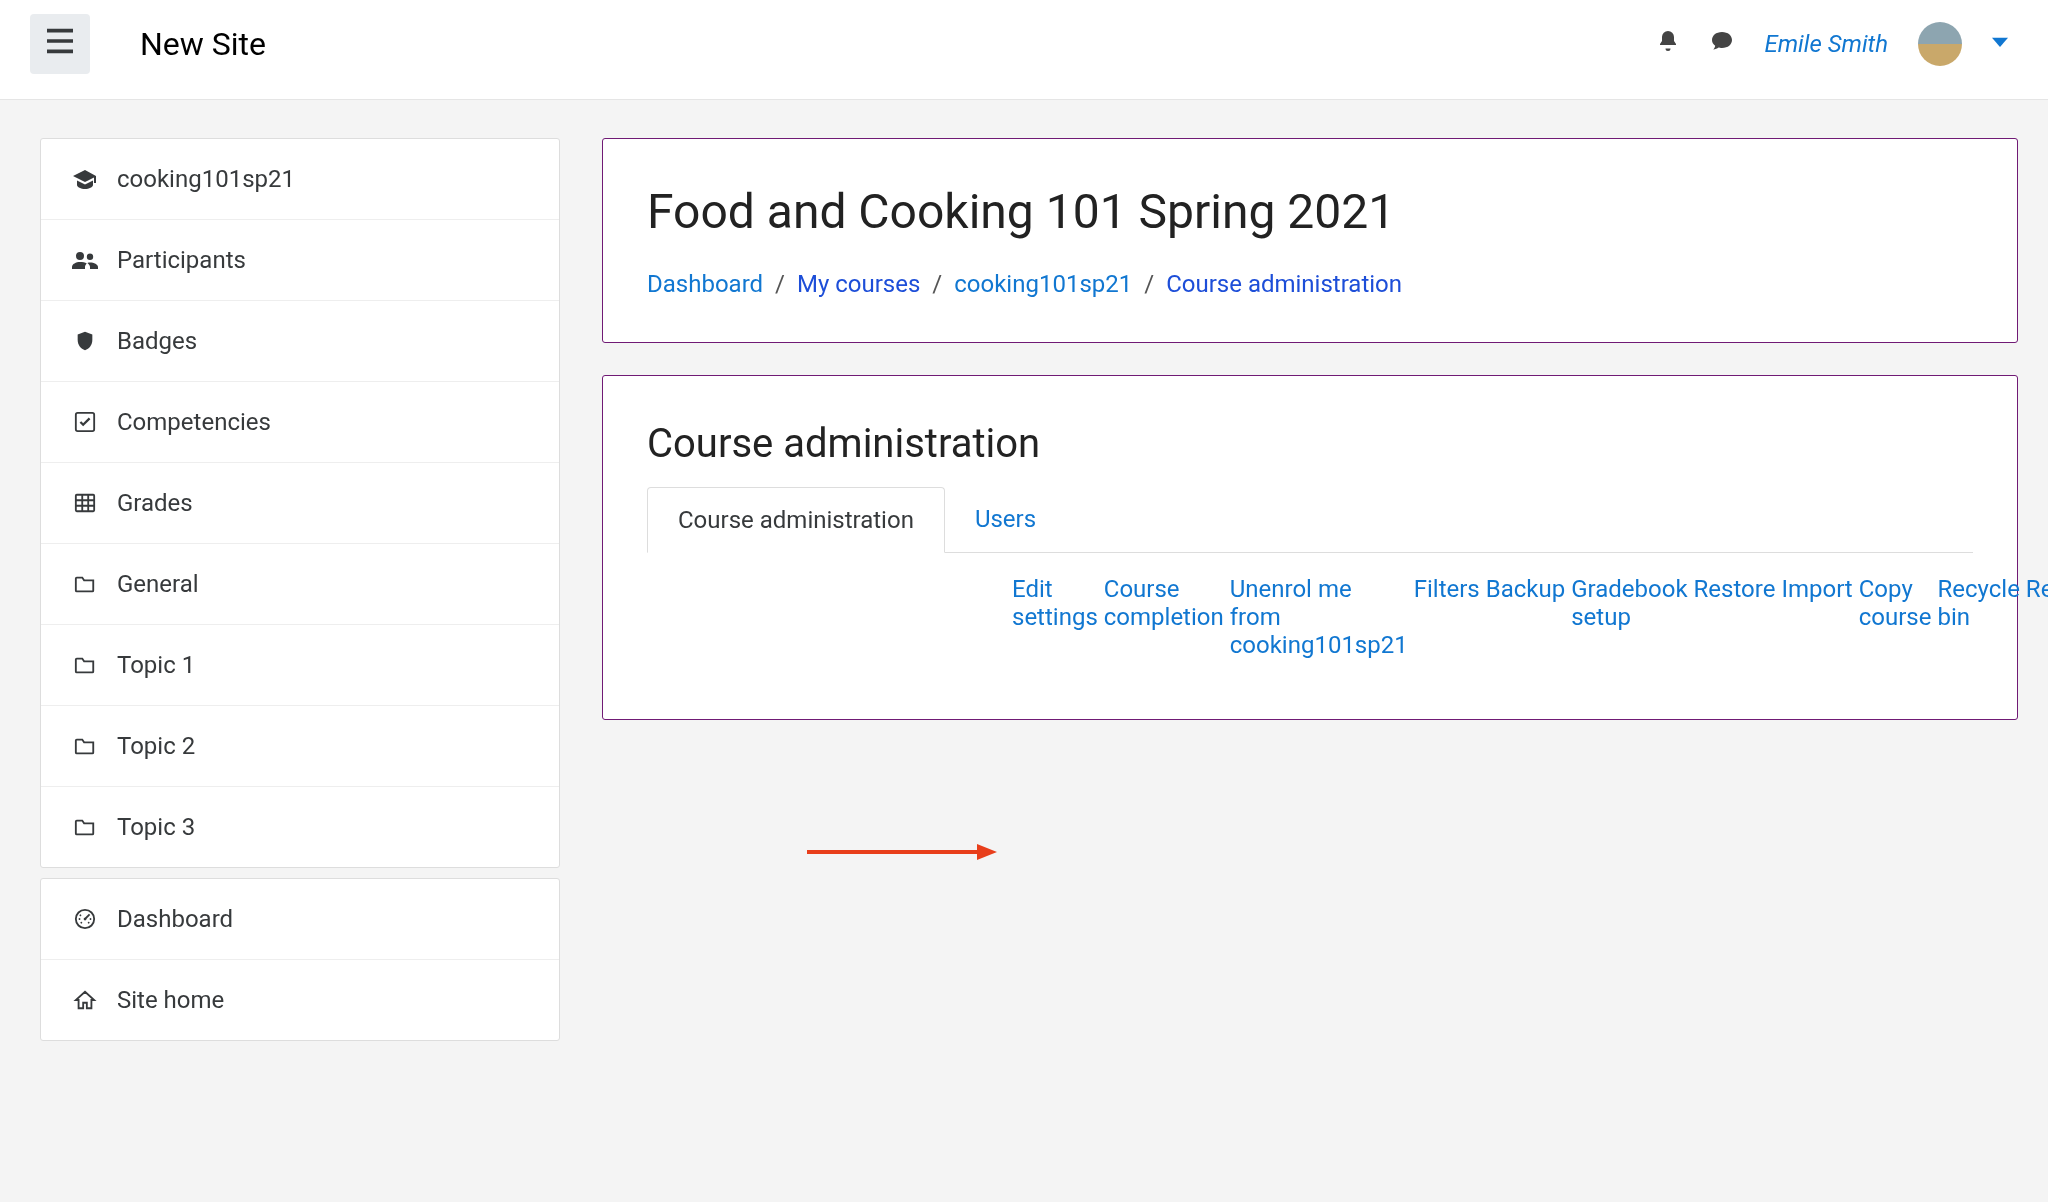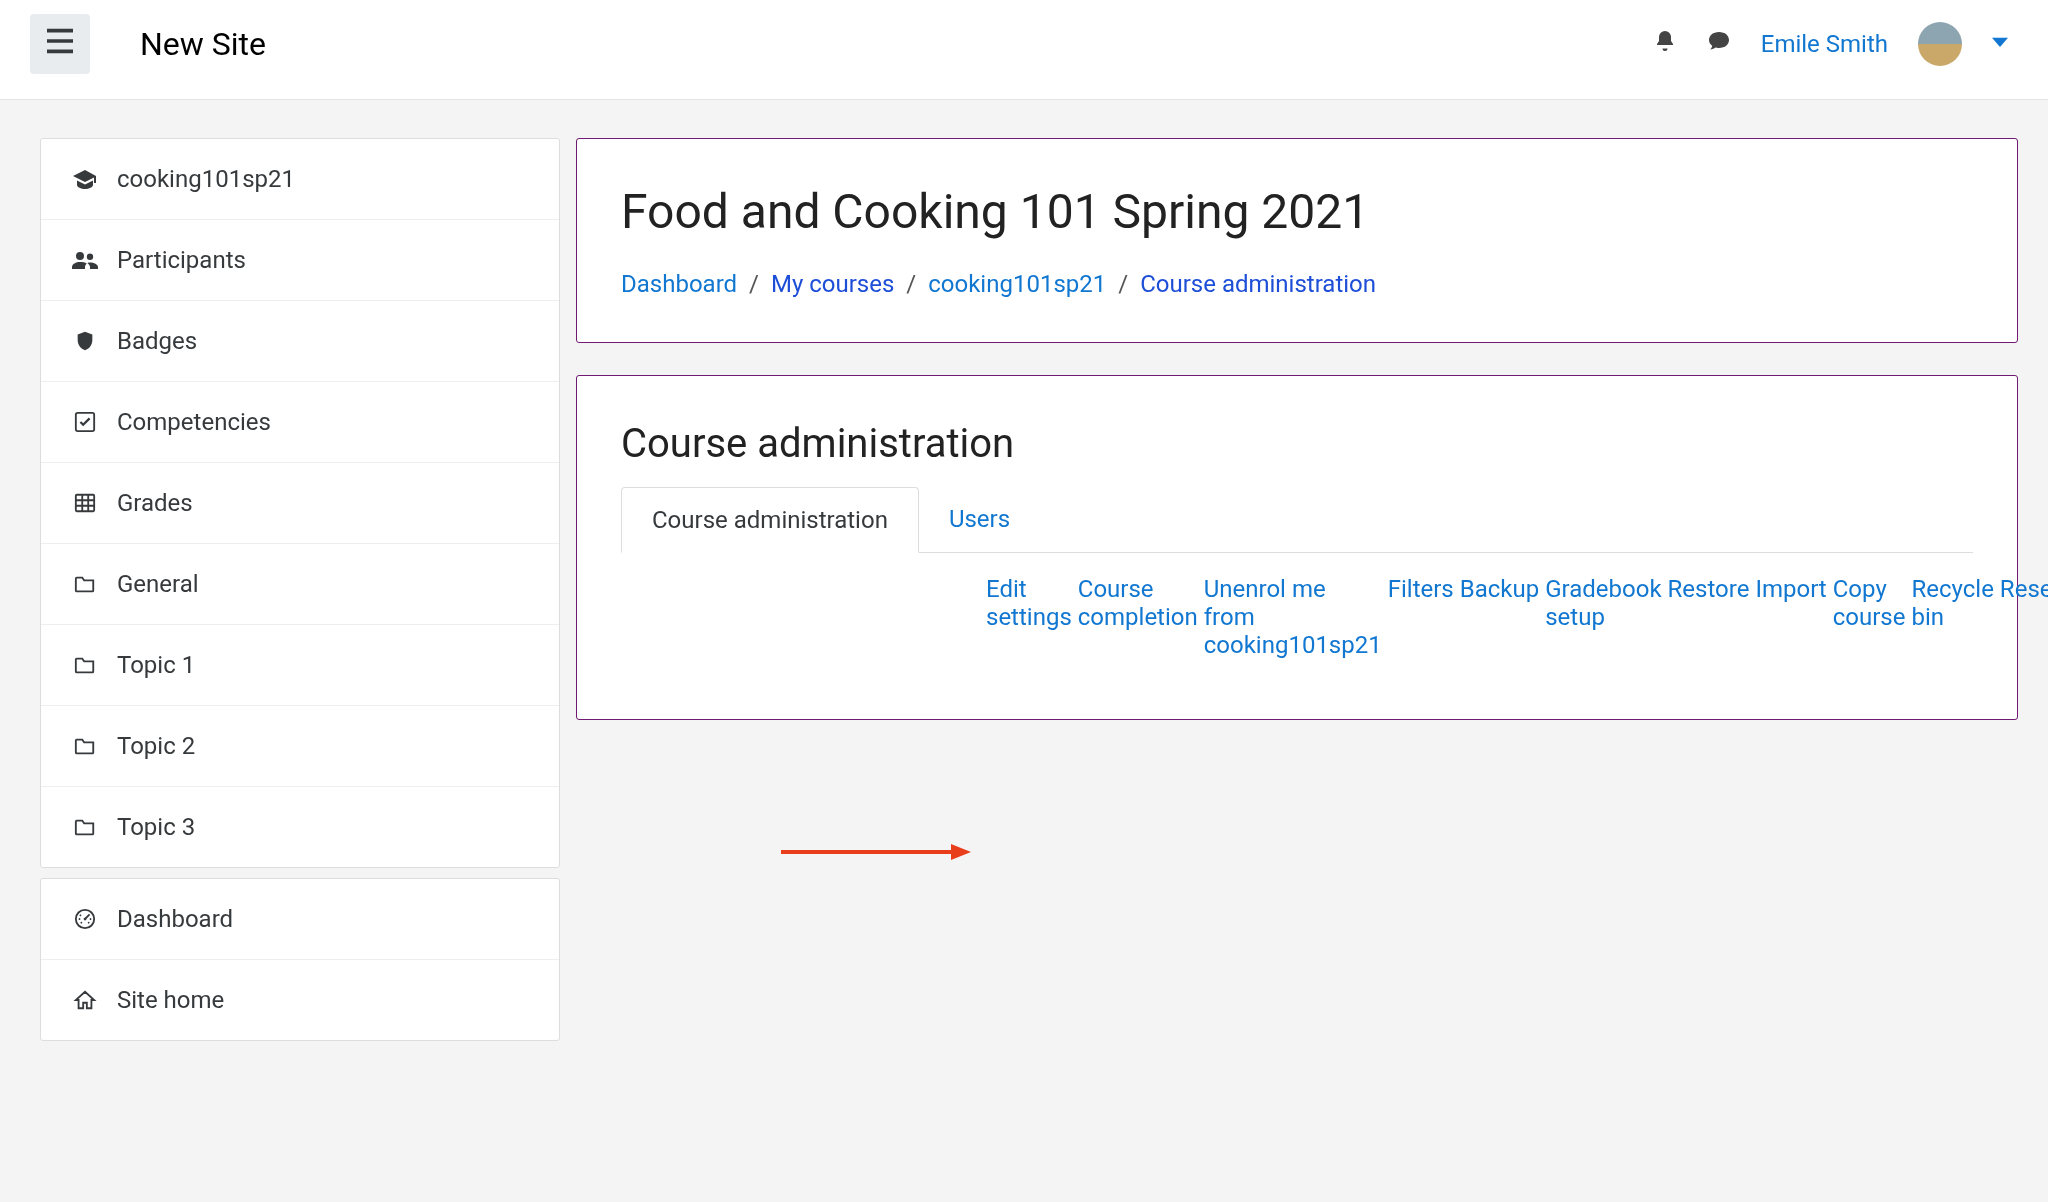--- a/index.html
+++ b/index.html
@@ -22,32 +22,32 @@
 }
 .hamburger {
   width: 60px; height: 60px;
   background: #e9ecef;
   display: flex; align-items: center; justify-content: center;
   border-radius: 4px;
   margin-right: 50px;
 }
 .hamburger svg { width: 26px; height: 26px; }
 .site-name { font-size: 32px; font-weight: 400; color: #000; }
-.navbar-right { margin-left: auto; display: flex; align-items: center; gap: 30px; }
+.navbar-right { margin-left: auto; display: flex; align-items: center; gap: 30px; font-style: italic; }
 .nav-icon svg { width: 24px; height: 24px; fill: #444; }
 .user-name { color: #1177d1; font-size: 24px; }
 .avatar {
   width: 44px; height: 44px; border-radius: 50%;
   background: linear-gradient(180deg,#8da5b0 0%,#8da5b0 50%,#c9a86a 50%,#c9a86a 100%);
 }
 .caret-down { color: #1177d1; }
 .caret-down svg { width:16px; height:16px; fill:#1177d1; }
 
 
-.layout { display: flex; padding: 38px 30px 0 40px; gap: 16px; align-items: flex-start;}
+.layout { display: flex; padding: 38px 30px 0 40px; gap: 42px; align-items: flex-start;}
 .sidebar {
   width: 520px;
   flex-shrink: 0;
 }
 .side-block {
   background: #fff;
   border: 1px solid #ddd;
   border-radius: 3px;
   margin-bottom: 10px;
 }

